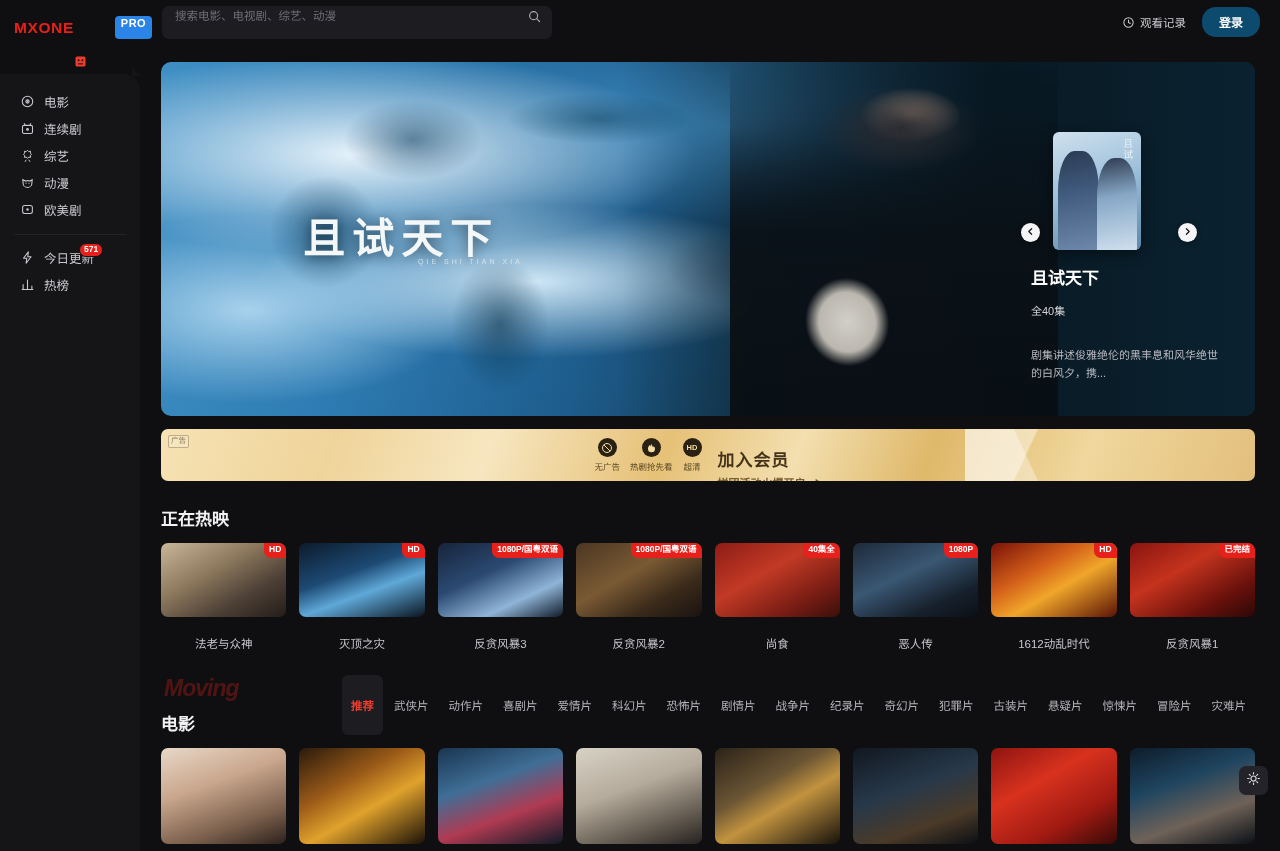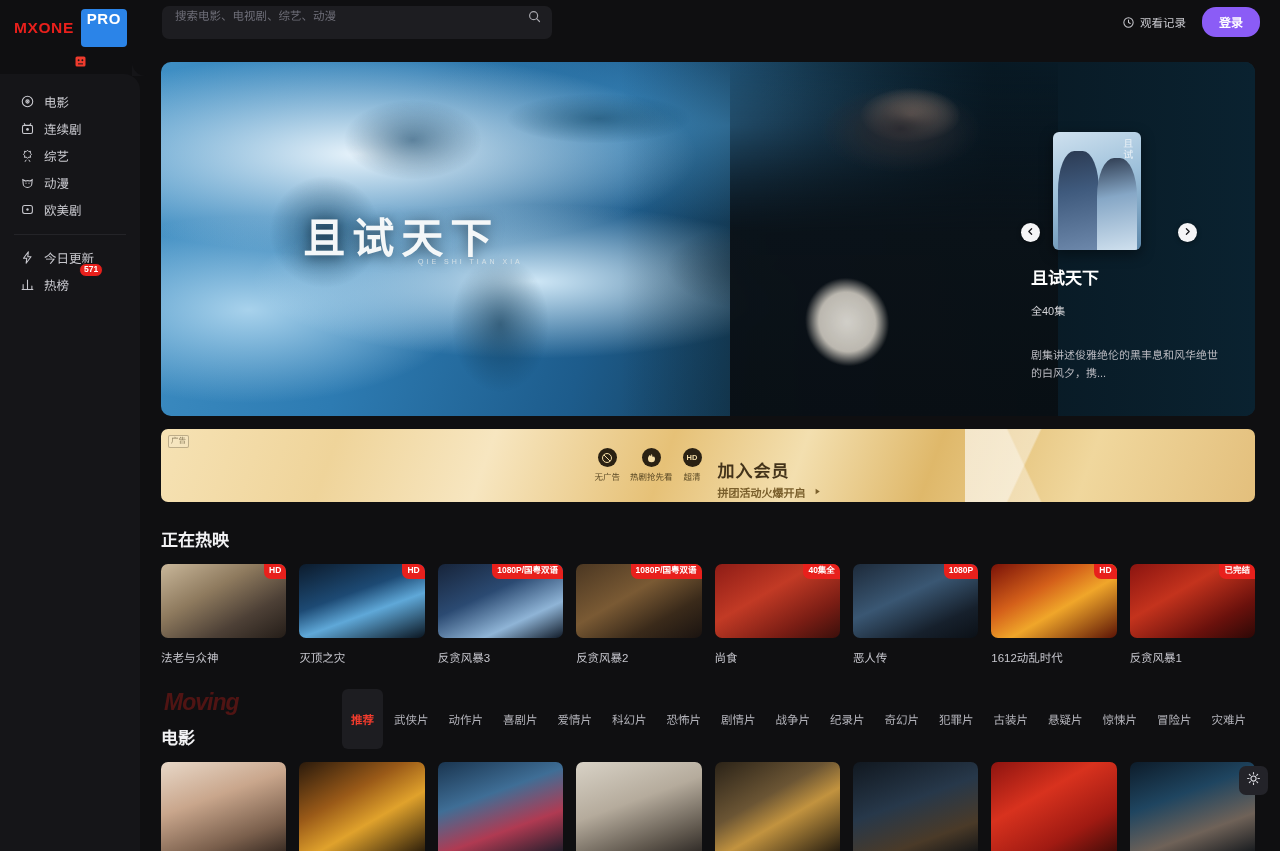--- a/index.html
+++ b/index.html
@@ -20,23 +20,24 @@
   }
   .logo-wrap {
     display: flex; align-items: center; gap: 7px;
     padding: 11px 0 0 14px; height: 44px;
   }
   .logo-main {
     font-size: 15.5px; font-weight: 700; letter-spacing: .6px;
     color: #e8201c;
   }
   .logo-pro {
-    font-size: 15px; font-weight: 700; color: #fff; letter-spacing: .5px;
-    background: #2b84e8; border-radius: 4px; padding: 2px 6px 21px;
+    font-size: 11px; font-weight: 700; color: #fff; letter-spacing: .5px;
+    background: #2b84e8; border-radius: 4px; padding: 2px 6px 10px;
     line-height: 1;
+    margin-left: 34px;
   }
   
   .nav-home {
     display: flex; align-items: center; gap: 9px;
     height: 30px; margin: 10px 0 0 0; padding-left: 20px;
     position: relative;
     flex-direction: column;
   }
   .nav-home .nav-label { color: #ef3b2d; font-weight: 700; font-size: 13px; }
   .nav-panel {
@@ -65,21 +66,20 @@
   .nav-ico { width: 15px; height: 15px; flex: 0 0 15px; display: block; }
   .nav-ico svg { width: 15px; height: 15px; display: block; }
   .nav-divider {
     height: 1px; background: #242428; margin: 11px 14px 9px 14px;
   }
   .badge-count {
     position: absolute; left: 79px; top: -1px;
     background: #e8201c; color: #fff; font-size: 8.5px; font-weight: 700;
     border-radius: 8px; padding: 1px 4px 2px; line-height: 1;
     border: 1px solid #151518;
-    margin-top: 20px;
   }
 
   
   #header {
     position: absolute; left: 140px; top: 0; right: 0; height: 44px;
     display: flex; align-items: center; z-index: 15;
   }
   .search-box {
     margin-left: 22px; width: 390px; height: 33px;
     background: #1d1d21; border-radius: 7px;
@@ -94,21 +94,21 @@
   .search-ico { width: 15px; height: 15px; opacity: .78; cursor: pointer; }
   .header-right {
     margin-left: auto; display: flex; 
     gap: 16px; padding-right: 20px;
   }
   .history-link {
     display: flex; align-items: center; gap: 5px;
     color: #c8c8ce; font-size: 11.5px; cursor: pointer;
   }
   .login-btn {
-    background: #8b5cf6; color: #fff; border: none; cursor: pointer;
+    background: #0c4a6e; color: #fff; border: none; cursor: pointer;
     font-size: 12px; font-weight: 700; border-radius: 14px;
     padding: 6px 17px 7px; font-family: "Liberation Sans", sans-serif;
   }
 
   
   #main {
     position: absolute; left: 140px; top: 44px; right: 0; bottom: 0;
     overflow: hidden;
   }
   .content { padding: 18px 25px 0 21px; }
@@ -201,21 +201,21 @@
     background: #f5f5f7; color: #1a1a1e;
     display: flex; align-items: center; justify-content: center;
     font-size: 10px; cursor: pointer; z-index: 6;
     box-shadow: 0 1px 5px rgba(0,0,0,.4);
   }
   .hero-arrow.prev { right: 215px; top: 161px; }
   .hero-arrow.next { right: 58px;  top: 161px; }
 
   
   .promo {
-    position: relative; height: 73px; margin-top: 13px;
+    position: relative; height: 52px; margin-top: 13px;
     border-radius: 7px; overflow: hidden;
     background:
       linear-gradient(110deg, #f6e2b4 0%, #efd49a 16%, #f7e6c0 30%,
                       #e6c177 46%, #f3dfaf 58%, #dfb86a 70%, #f0d79d 84%, #e3bf7c 100%);
     display: flex; align-items: center; justify-content: center;
   }
   .promo::after {
     content: ""; position: absolute; right: 11%; top: -30%;
     width: 170px; height: 160%;
     background: linear-gradient(115deg, rgba(255,255,255,.42) 0 38%, rgba(255,255,255,0) 39%),
@@ -281,21 +281,21 @@
     position: relative; width: 100%; height: 74px;
     border-radius: 7px; overflow: hidden; background: #1c1c20;
   }
   .badge {
     position: absolute; right: 0; top: 0;
     background: #e8201c; color: #fff; font-size: 8.5px; font-weight: 700;
     padding: 2px 5px 3px; border-radius: 0 7px 0 7px; line-height: 1.15;
     white-space: nowrap;
   }
   .card-title {
-    margin-top: 11px; text-align: left; font-size: 11.5px; color: #c6c6cd;
+    margin-top: 18px; text-align: center; font-size: 11.5px; color: #c6c6cd;
     overflow: hidden; text-overflow: ellipsis; white-space: nowrap;
   }
   .grid.bottom .poster { height: 96px; }
 
   
   .theme-toggle {
     position: absolute; right: 12px; bottom: 56px;
     width: 29px; height: 29px; border-radius: 7px; background: #232329;
     display: flex; align-items: center; justify-content: center;
     cursor: pointer; z-index: 30;

